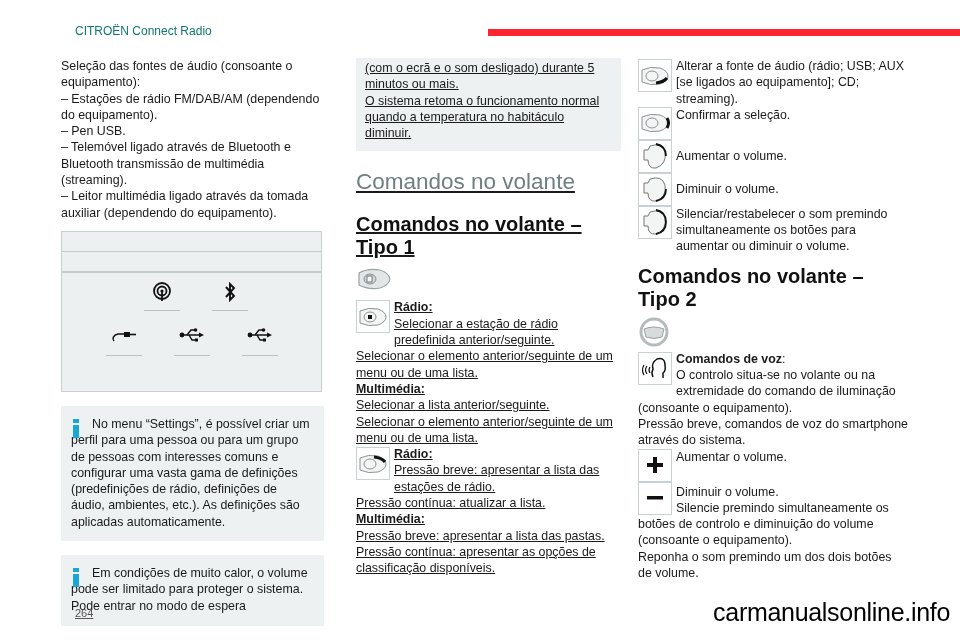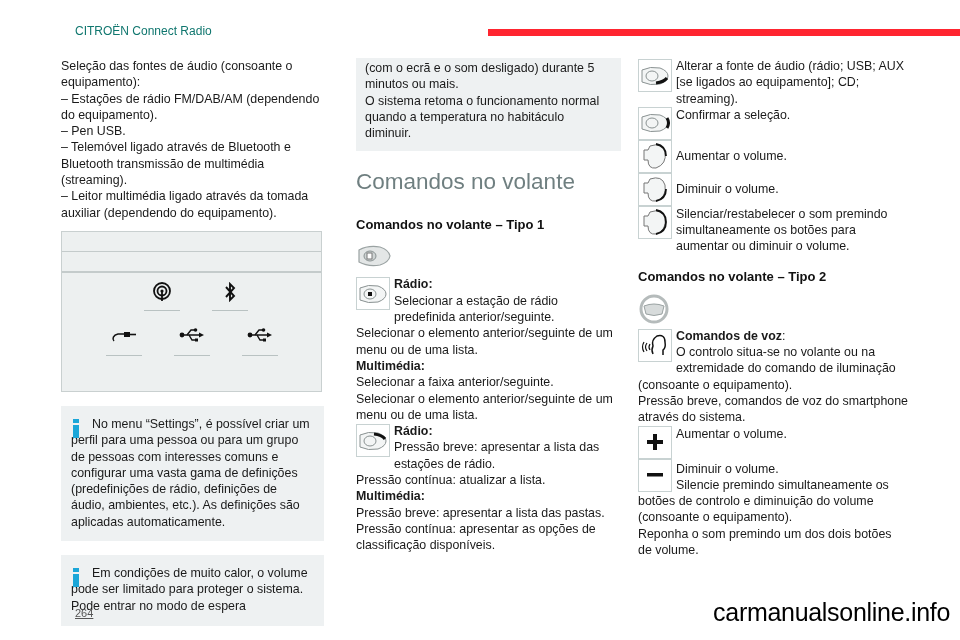--- a/index.html
+++ b/index.html
@@ -4,41 +4,41 @@
 <style>
   * { box-sizing: border-box; margin: 0; padding: 0; }
   html, body { width: 960px; height: 640px; background: #ffffff; overflow: hidden; }
   body { position: relative; font-family: "Liberation Sans", sans-serif; color: #1a1a1a; }
 
   .header-title { position: absolute; left: 75px; top: 24px; font-size: 12px; color: #0f766e; }
   .header-bar { position: absolute; left: 488px; top: 29px; width: 472px; height: 7px; background: #ff2530; }
 
   .col { position: absolute; top: 58px; font-size: 12.4px; line-height: 16.3px; }
   .col1 { left: 61px; width: 263px; }
-  .col2 { left: 356px; width: 265px; }
+  .col2 { left: 356px; width: 265px; text-decoration: underline; }
   .col3 { left: 638px; width: 270px; }
 
   .p { margin: 0; }
   b, .bold { font-weight: bold; }
 
   .screen-box { margin-top: 10px; width: 261px; height: 161px; background: #edf0f0; border: 1px solid #c9d0d0; position: relative; }
   .screen-row { height: 20px; border-bottom: 1px solid #c4cbcb; }
   .screen-row.r2 { height: 21px; border-bottom: 2px solid #c4cbcb; }
   .src-icon { position: absolute; width: 36px; text-align: center; }
   .src-icon .glyph { display: block; height: 22px; line-height: 22px; font-size: 17px; color: #111; }
   .src-icon .uline { display: block; height: 1px; background: #b9c2c2; margin-top: 6px; }
 
   .note { background: #eef1f2; padding: 10px 10px 11px 10px; position: relative; }
   .note + .note { margin-top: 14px; }
   .note .info-i { position: absolute; left: 12px; top: 13px; width: 6px; height: 19px; }
   .note .info-i .dot { position: absolute; top: 0; left: 0; width: 6px; height: 4px; background: #1ba6d8; }
   .note .info-i .bar { position: absolute; top: 6px; left: 0; width: 6px; height: 13px; background: #1ba6d8; }
 
   .h-section { font-size: 22.5px; color: #6f7f80; font-weight: normal; margin-top: 18px; line-height: 26px; }
-  .h-sub { font-size: 13px; font-weight: bold; line-height: 23px; margin-top: 18px; color: #111; }
+  .h-sub { font-size: 20px; font-weight: bold; line-height: 23px; margin-top: 18px; color: #111; }
 
   .item { position: relative; }
   .icon-box { float: left; width: 34px; height: 33px; border: 1px solid #c8d2d2; background: #fff; margin-right: 4px; margin-top: 1px; display: flex; align-items: center; justify-content: center; }
   .icon-box.tight { margin-top: 0; }
   .plain-icon { width: 36px; height: 26px; margin-top: 8px; margin-bottom: 6px; }
 
   .clear { clear: both; }
 
   .footer-page { position: absolute; left: 75px; top: 607px; font-size: 11px; color: #555; text-decoration: underline; }
   .watermark { position: absolute; right: 10px; top: 598px; font-size: 25px; color: #000000; letter-spacing: -0.3px; }
@@ -159,21 +159,21 @@
       <svg width="30" height="24" viewBox="0 0 30 24">
           <path d="M2 6 Q10 2 20 4 Q28 7 28 12 Q28 17 20 20 Q10 22 2 18 Z" fill="#f3f5f5" stroke="#8a9292"></path>
           <ellipse cx="12" cy="12" rx="6" ry="5" fill="none" stroke="#8a9292"></ellipse>
           <rect x="10" y="10" width="4" height="4" fill="#111"></rect>
         </svg>
     </div>
     <p class="p bold">Rádio:</p>
     <p class="p">Selecionar a estação de rádio predefinida anterior/seguinte.</p>
     <p class="p">Selecionar o elemento anterior/seguinte de um menu ou de uma lista.</p>
     <p class="p bold">Multimédia:</p>
-    <p class="p">Selecionar a faixa anterior/seguinte.</p>
+    <p class="p">Selecionar a lista anterior/seguinte.</p>
     <p class="p">Selecionar o elemento anterior/seguinte de um menu ou de uma lista.</p>
   </div>
 
   <div class="item">
     <div class="icon-box">
       <svg width="30" height="24" viewBox="0 0 30 24">
           <path d="M2 6 Q10 2 20 4 Q28 7 28 12 Q28 17 20 20 Q10 22 2 18 Z" fill="#f3f5f5" stroke="#8a9292"></path>
           <ellipse cx="12" cy="12" rx="6" ry="5" fill="none" stroke="#8a9292"></ellipse>
           <path d="M16 5 Q24 6 27 10" stroke="#111" stroke-width="3" fill="none"></path>
         </svg>

